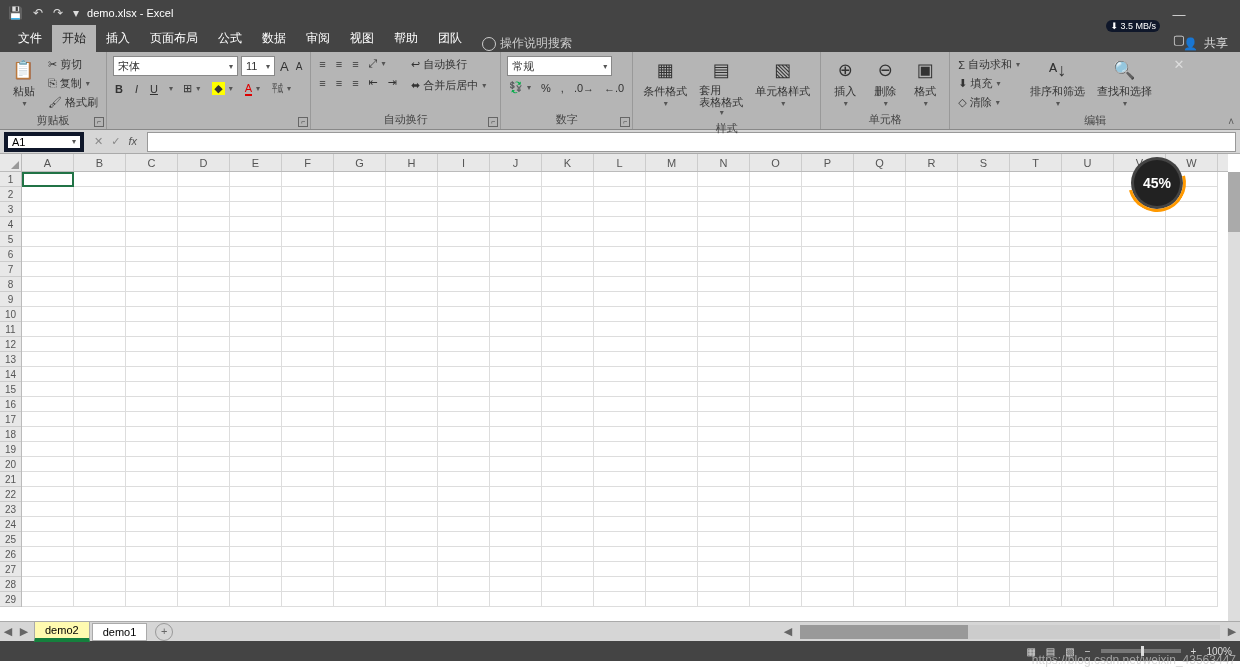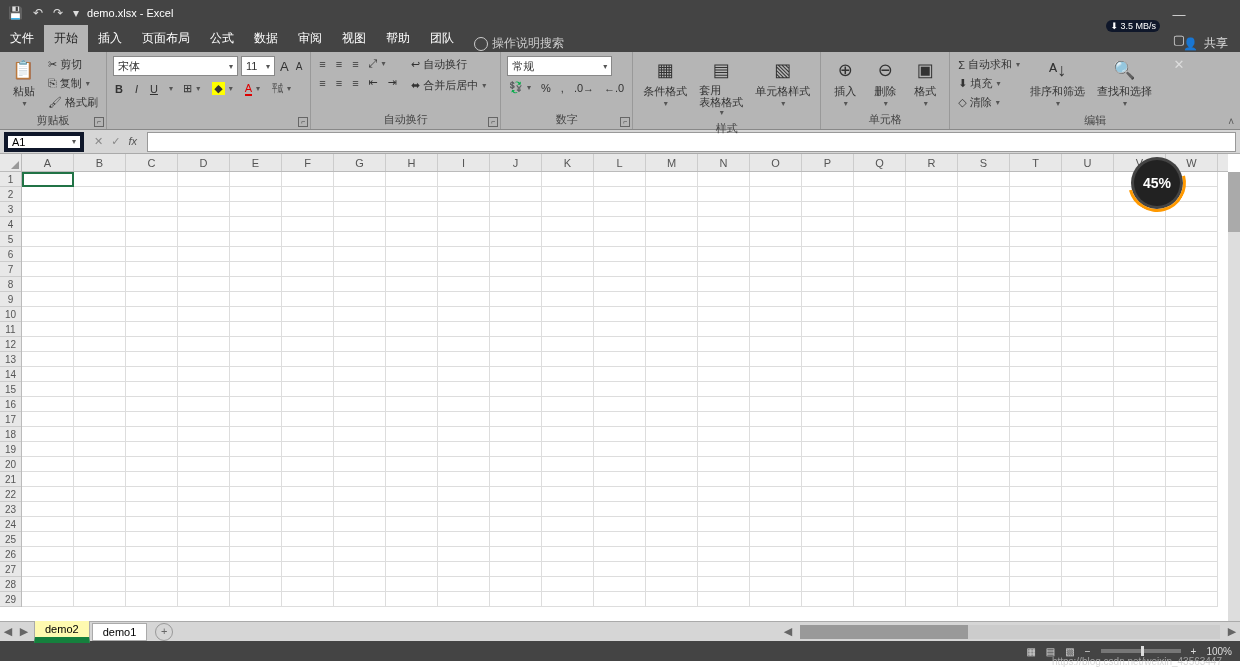--- a/index.html
+++ b/index.html
@@ -10,21 +10,21 @@
 .qat { display:flex; align-items:center; padding:0 8px; gap:10px; }
 .qat-btn { color:#ddd; cursor:pointer; font-size:12px; }
 .title-center { flex:1; text-align:left; color:#fff; }
 .title-right { display:flex; align-items:flex-start; gap:10px; padding-right:8px;flex-direction:column; }
 .user-box { display:flex; align-items:center; gap:4px; }
 .avatar { width:18px; height:18px; background:#888; border-radius:2px; display:inline-block; }
 .win-btn { width:20px; text-align:center; color:#ddd; cursor:pointer; font-size:13px; }
 .badge { background:#0f172a; color:#fff; font-size:9px; padding:1px 4px; border-radius:6px; position:absolute; top:20px; right:80px; }
 
 
-.ribbon-tabs { height:27px; background:#444; display:flex; align-items:flex-end; font-size:12px; color:#fff; padding-left:0; }
+.ribbon-tabs { height:27px; background:#444; display:flex; align-items:flex-end; font-size:12px; color:#fff; padding-left:8px; }
 .rtab { padding:5px 10px; cursor:pointer; }
 .rtab.active { background:#b5b5b5; color:#222; }
 .rtab.file { background:#444; }
 .tell-me { display:flex; align-items:center; gap:4px; color:#ccc; margin-left:10px; }
 .bulb { width:14px; height:14px; border:1px solid #ccc; border-radius:50%; position:relative; }
 .share-area { margin-left:auto; padding-right:12px; display:flex; align-items:center; gap:6px; color:#ddd; }
 
 
 .ribbon { height:78px; background:#b5b5b5; display:flex; border-bottom:1px solid #888; font-size:11px; color:#333; }
 .rgroup { border-right:1px solid #999; display:flex; flex-direction:column; padding:4px 6px 0; position:relative; }
@@ -64,30 +64,30 @@
 .vscroll-thumb { background:#aaa; width:100%; height:60px; margin-top:0; }
 
 
 .gauge { position:absolute; top:160px; right:60px; width:46px; height:46px; border-radius:50%; background:#222; display:flex; align-items:center; justify-content:center; color:#fff; font-size:14px; font-weight:bold; box-shadow:0 0 0 3px #444; }
 .gauge::before { content:""; position:absolute; inset:-6px; border:3px solid transparent; border-top-color:#f90; border-right-color:#f90; border-radius:50%; transform:rotate(120deg); }
 
 
 .sheetbar { height:20px; background:#d6d6d6; display:flex; align-items:center; font-size:11px; border-top:1px solid #aaa; }
 .navbtn { width:16px; text-align:center; color:#666; cursor:pointer; }
 .stab { padding:2px 10px; background:#fff; border:1px solid #aaa; cursor:pointer; margin-left:2px; }
-.stab.active { border-bottom:6px solid #15803d; background:#fffab0; }
+.stab.active { border-bottom:4px solid #15803d; background:#fffab0; }
 .addsheet { width:18px; height:18px; border:1px solid #999; border-radius:50%; text-align:center; line-height:15px; margin-left:8px; cursor:pointer; color:#666; }
 .hscroll { flex:1; height:14px; background:#ccc; margin:0 4px; position:relative; }
 .hscroll-thumb { position:absolute; left:0; width:40%; height:100%; background:#999; }
 
 .statusbar { height:20px; background:#444; color:#ddd; font-size:10px; display:flex; align-items:center; justify-content:flex-end; padding:0 8px; gap:10px; }
 .zoom-slider { width:80px; height:4px; background:#777; position:relative; }
 .zoom-slider::after { content:""; position:absolute; left:50%; top:-3px; width:3px; height:10px; background:#ddd; }
 
-.watermark { position:absolute; bottom:4px; right:18px; color:rgba(200,200,200,0.7); font-size:10px; pointer-events:none; }
+.watermark { position:absolute; bottom:4px; right:4px; color:rgba(200,200,200,0.7); font-size:12px; pointer-events:none; }
 
 .collapse-btn { position:absolute; right:6px; bottom:2px; font-size:10px; color:#555; }
 </style>
 </head>
 <body>
 
 <div class="titlebar">
   <div class="qat">
     <span class="qat-btn">💾</span>
     <span class="qat-btn">↶</span>

